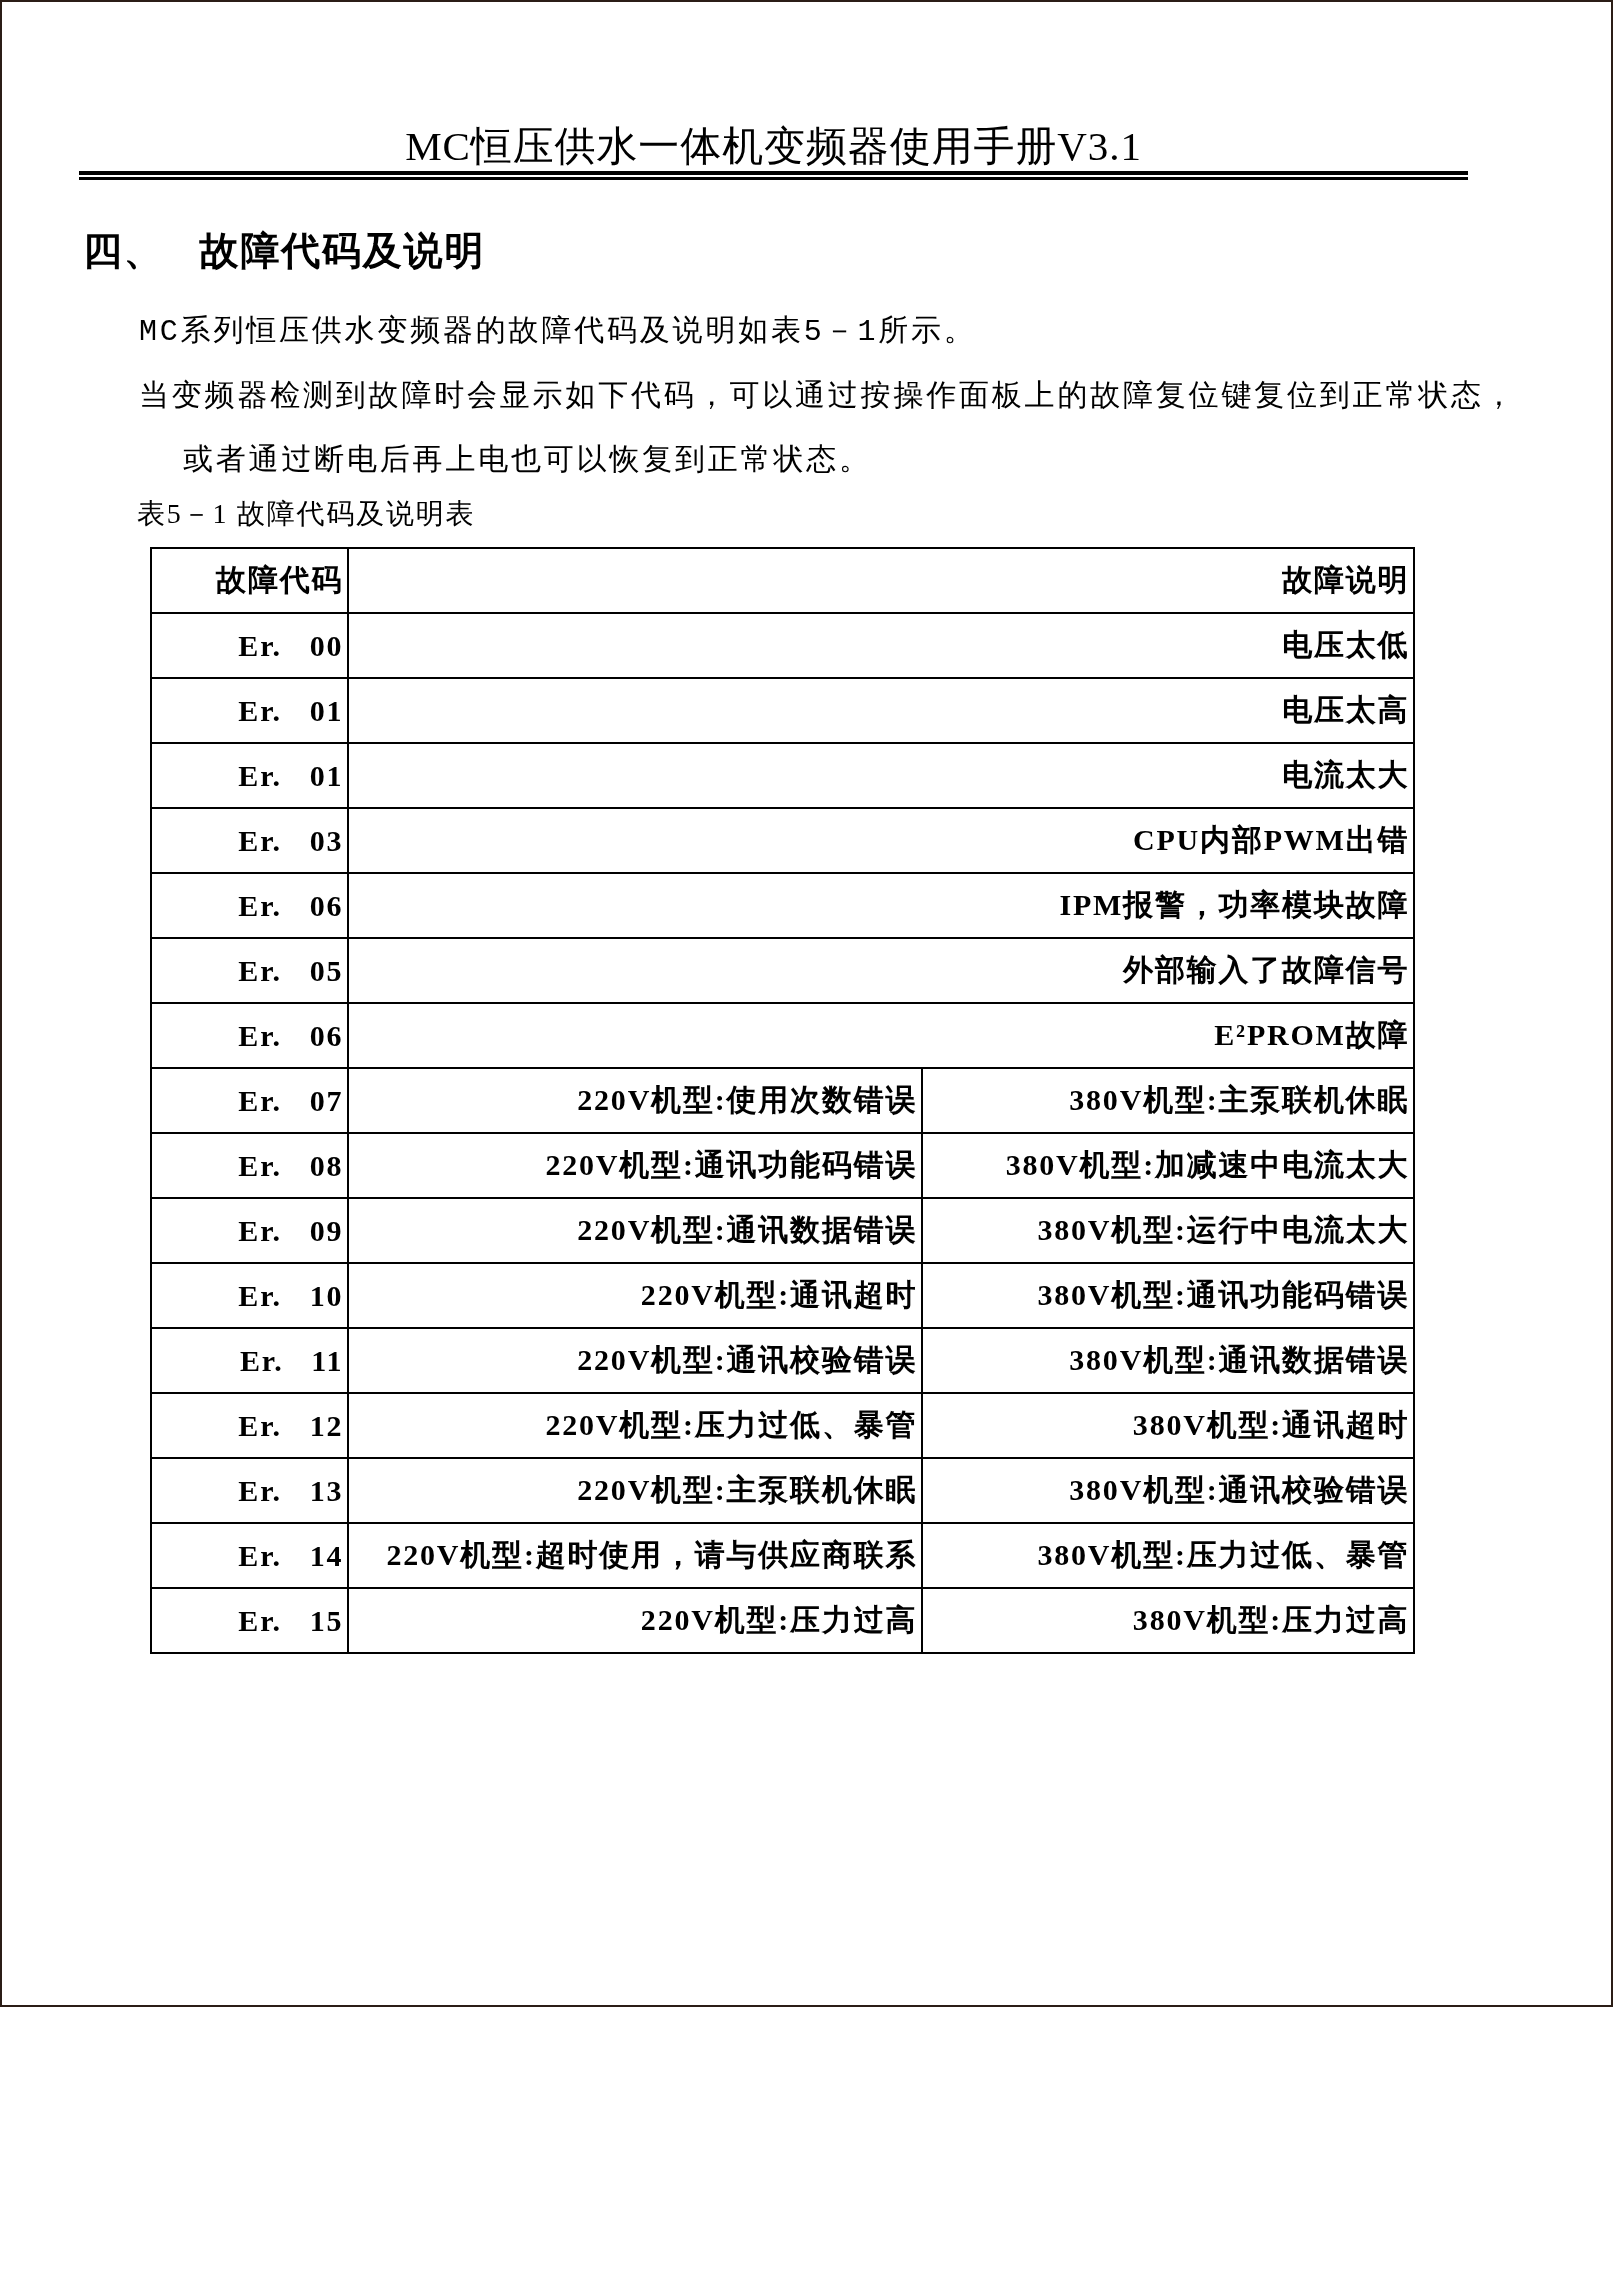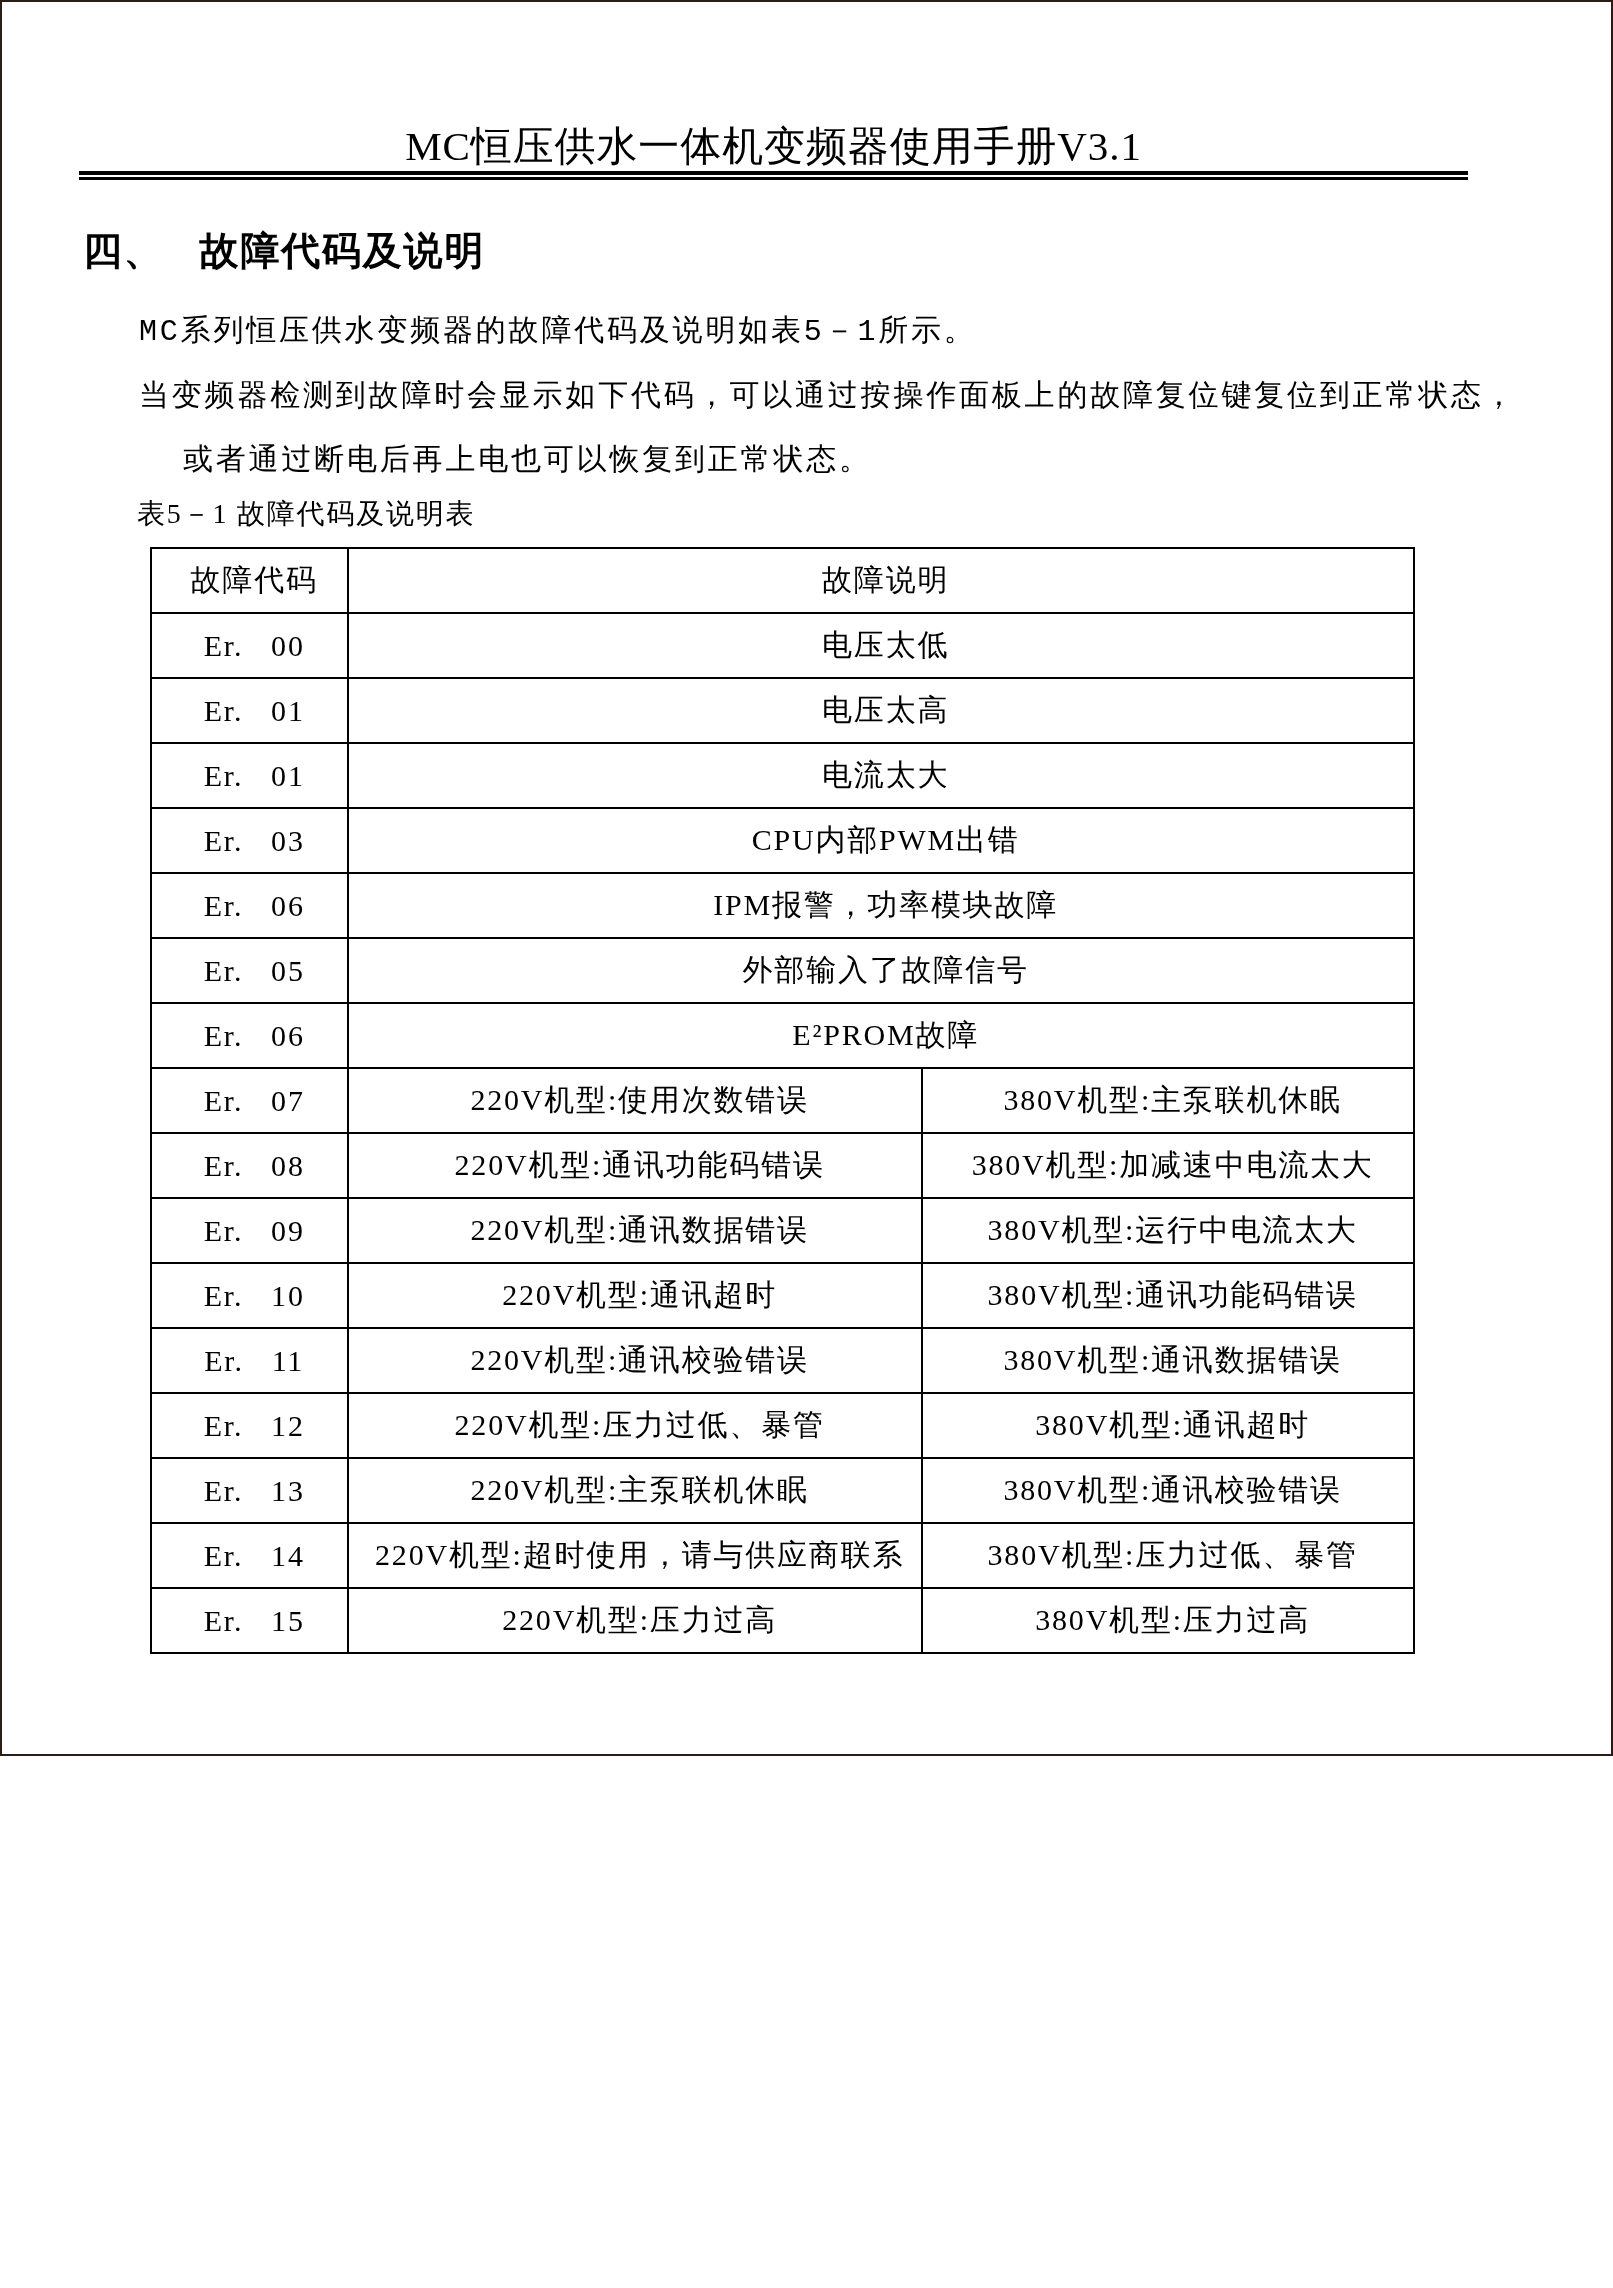--- a/index.html
+++ b/index.html
@@ -1,18 +1,18 @@
 <!DOCTYPE html>
 <html style="font-size:14.8px"><head>
 <meta charset="utf-8">
 <style>
   html,body { margin:0; padding:0; background:#ffffff; }
   .page {
     position:relative;
-    width:1613px; height:1756px;
+    width:1613px; height:2007px;
     box-sizing:border-box;
     background:#ffffff;
     border:2.8px solid #2b1d16;
     color:#000;
     font-family:"Liberation Serif","DejaVu Serif",serif;
     overflow:hidden;
   }
   .header-title {
     position:absolute; top:117px; left:77px; width:1389px;
     text-align:center; font-size:41px; letter-spacing:0.9px; white-space:nowrap;
@@ -40,22 +40,22 @@
     font-size:28px; letter-spacing:1.8px;
   }
 
   table.fault-table {
     position:absolute; left:148px; top:545px; width:1263px;
     border-collapse:collapse; table-layout:fixed;
   }
   .fault-table th, .fault-table td {
     border:2.8px solid #000;
     height:63px;
-    font-size:30px; font-weight:normal; letter-spacing:1.8px;
-    text-align:center; vertical-align:middle;
+    font-size:30px; font-weight:bold; letter-spacing:1.8px;
+    text-align:right; vertical-align:middle;
     padding:0 3.7px 0 13px;
     overflow:hidden; white-space:nowrap;
   }
   .fault-table td.code-cell { white-space:pre; }
 
   .footer-rule { position:absolute; left:77px; width:1389px; background:#000; }
   .footer-rule.top-rule { top:2080px; height:3.7px; }
   .footer-rule.bottom-rule { top:2130px; height:2.8px; }
   .footer-title {
     position:absolute; left:77px; top:2091px; width:1389px;

